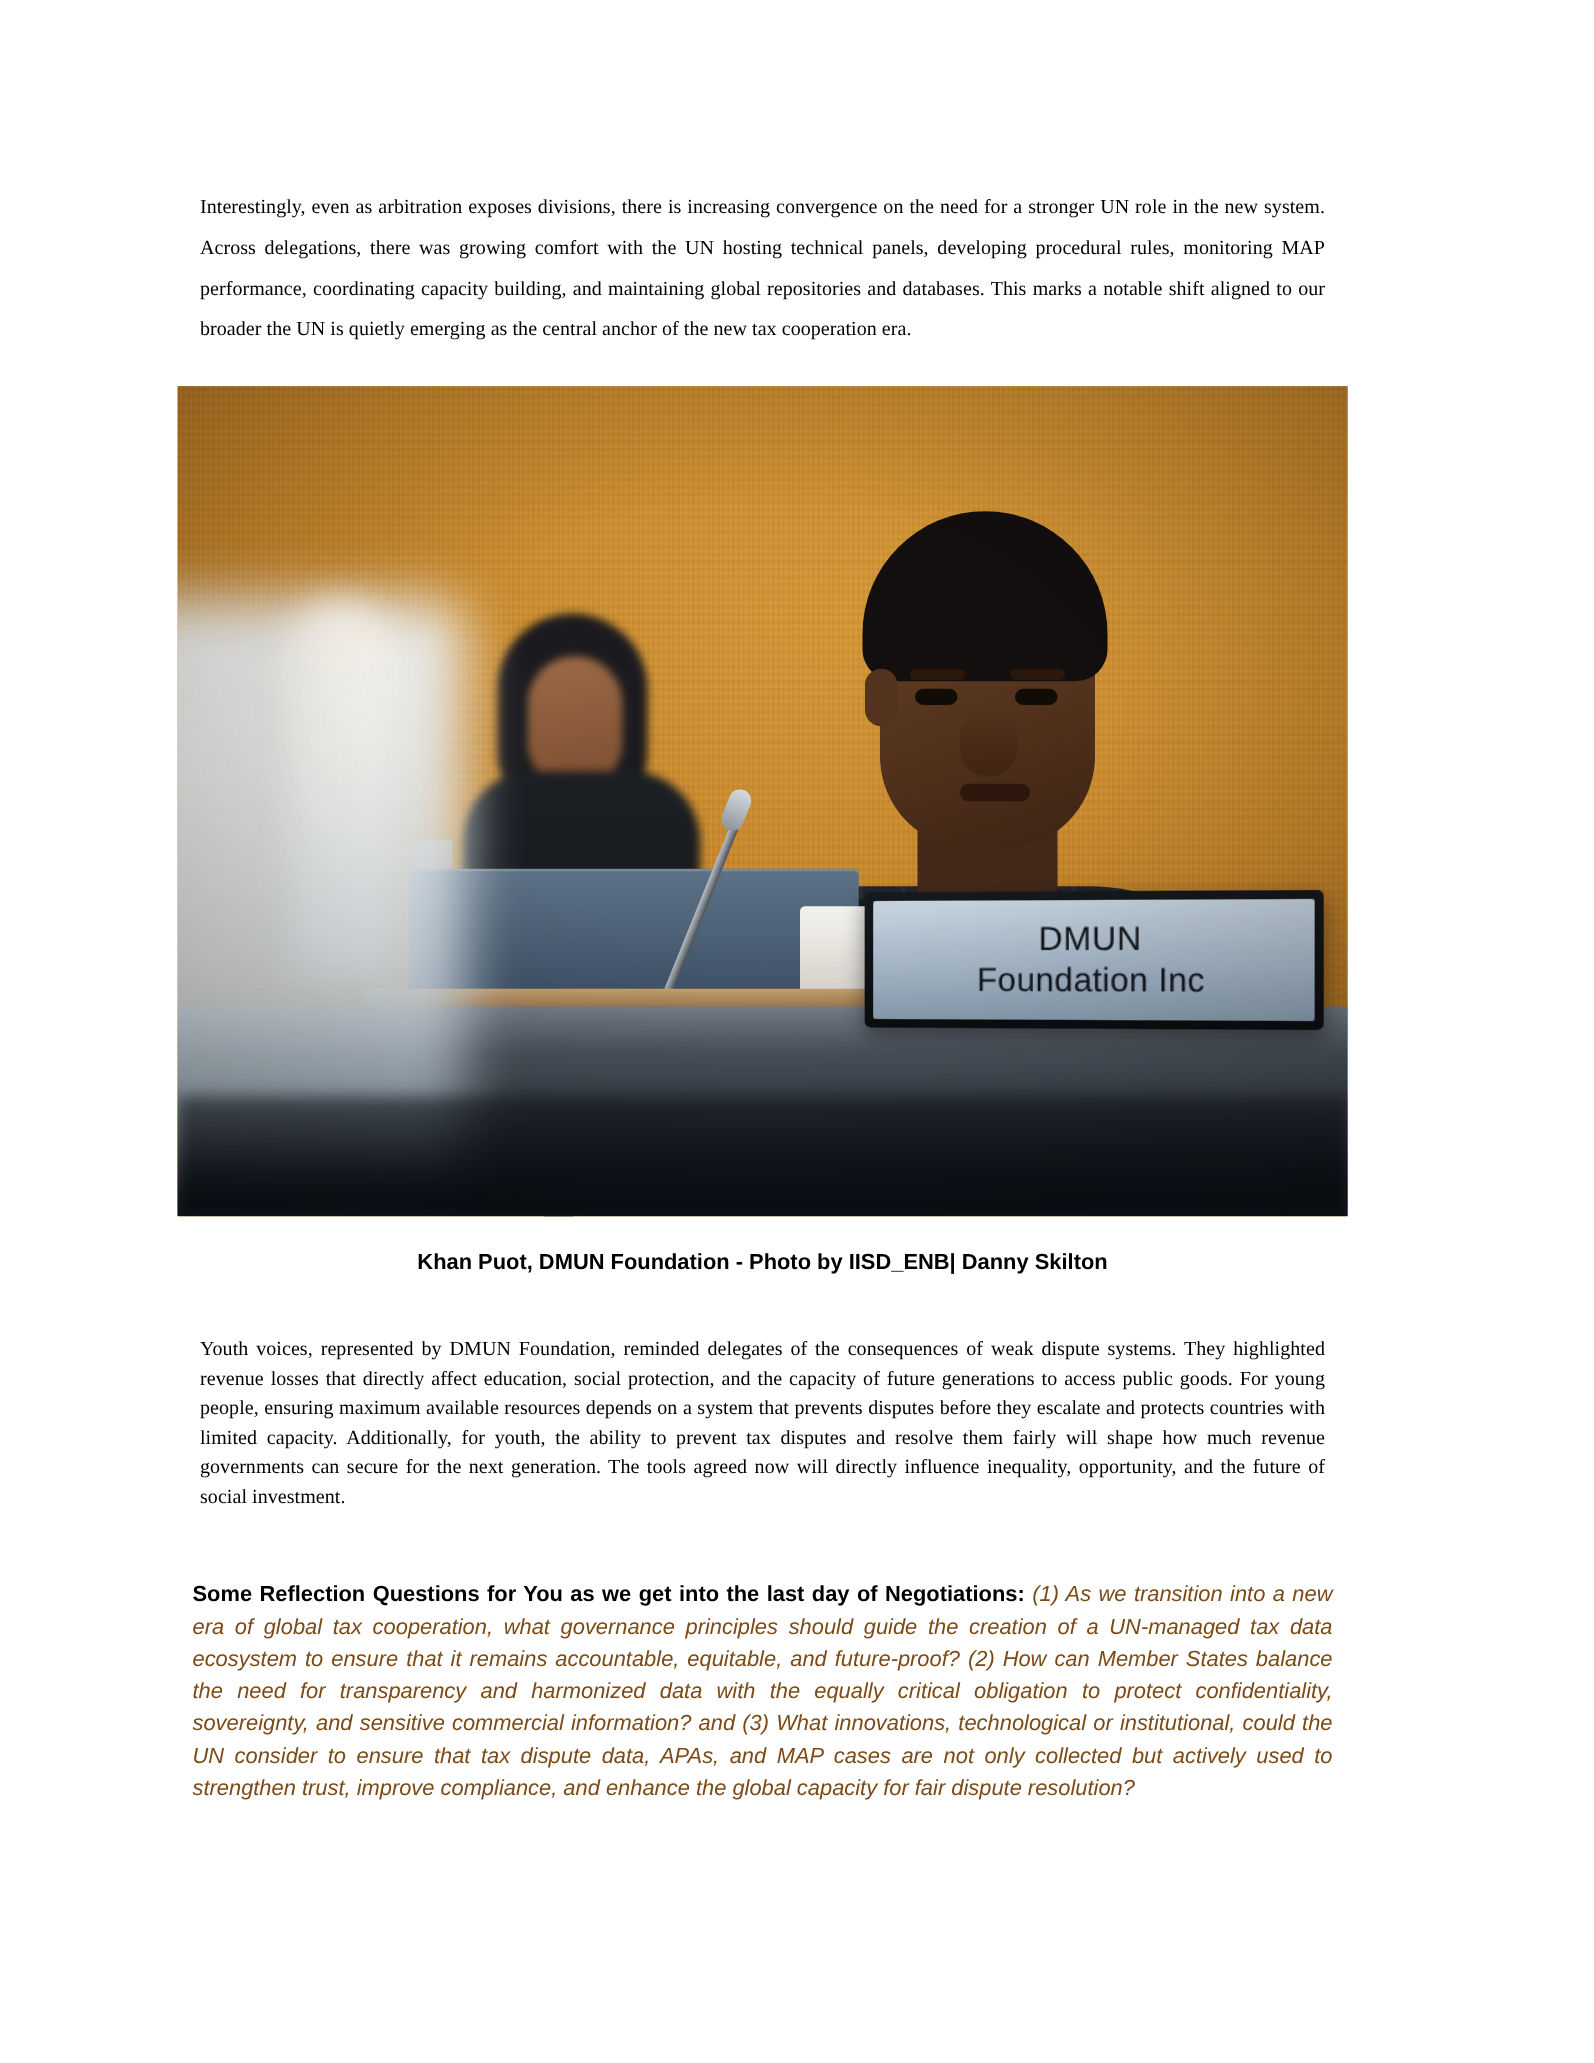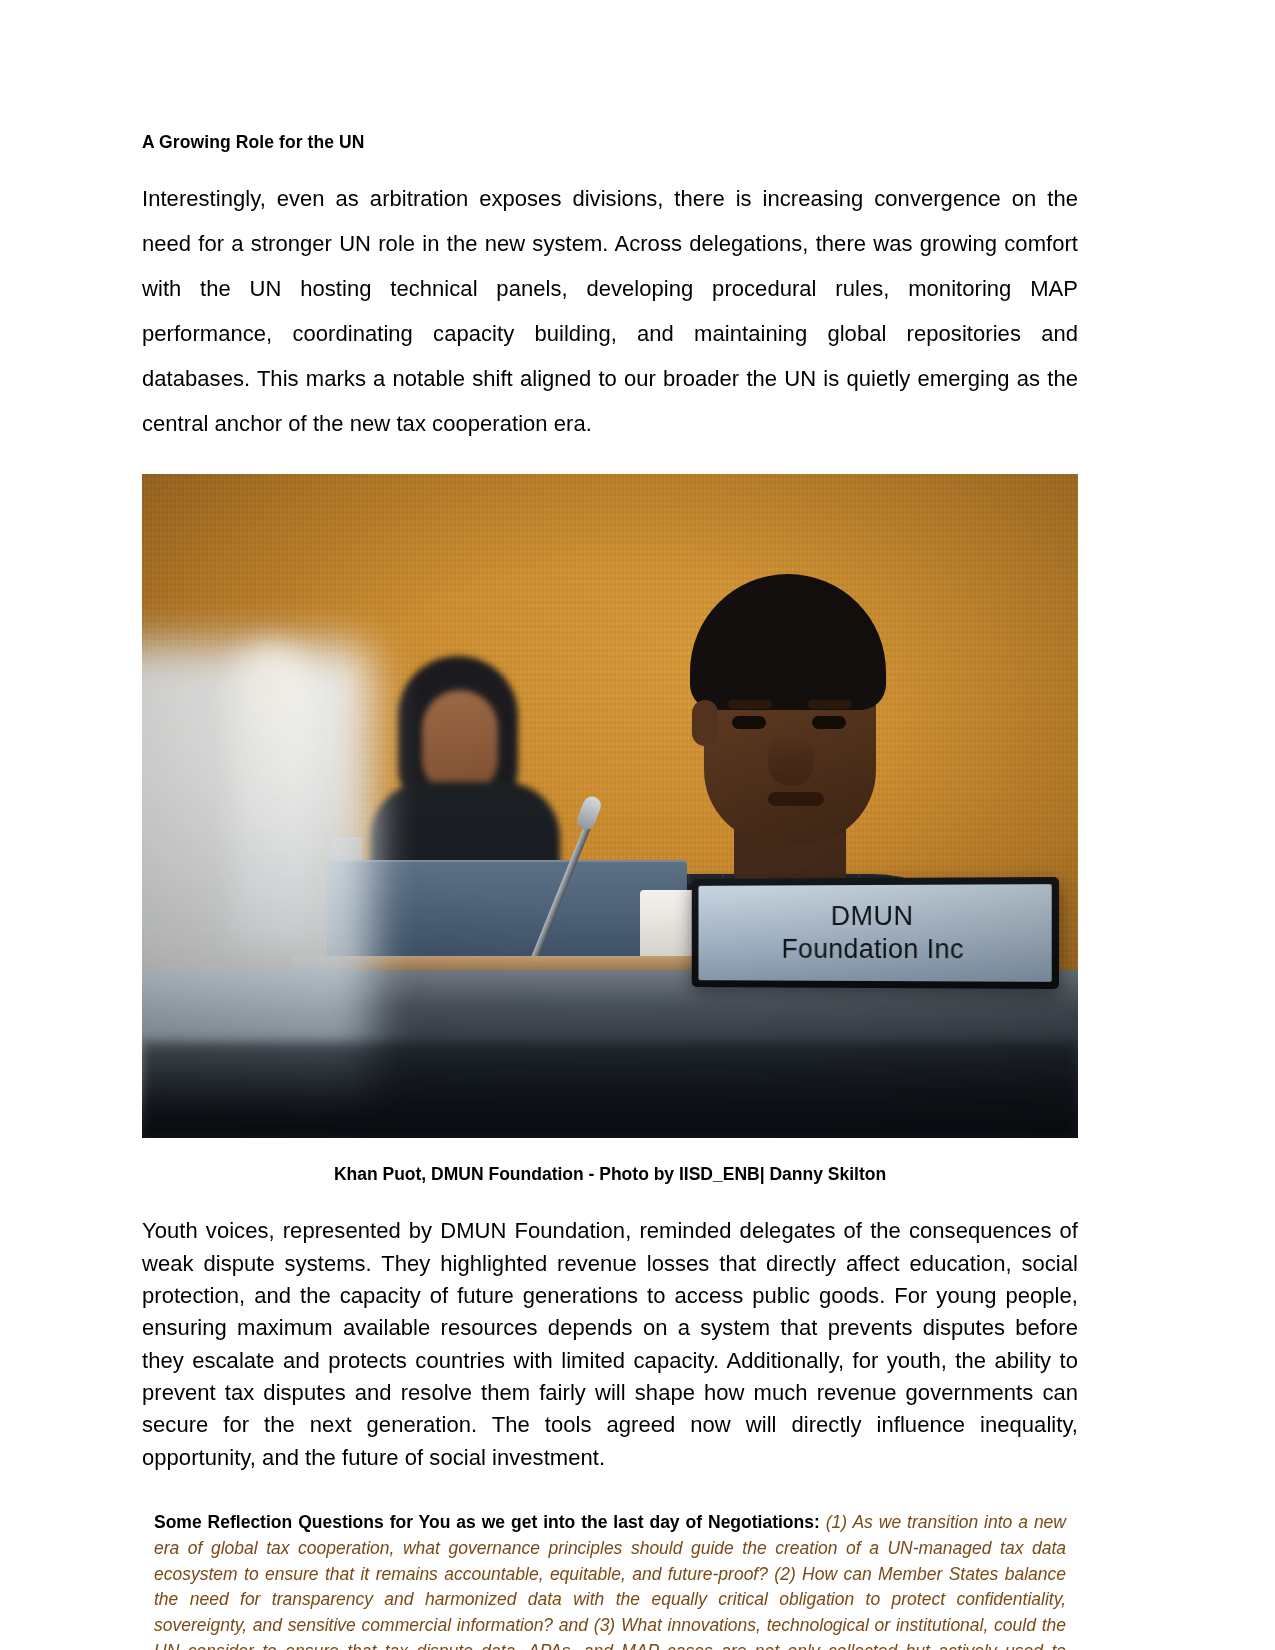--- a/index.html
+++ b/index.html
@@ -30,25 +30,26 @@
 
   
   .section-heading {
     font-size: 17.5px;
     font-weight: bold;
     line-height: 1.25;
     margin: 0 0 22px 0;
     letter-spacing: 0.1px;
   }
   .body-par {
-    font-size: 22px;
+    font-size: 16px;
     line-height: 1.0;
     text-align: justify;
-    margin: 0;
+    margin: 18px;
     letter-spacing: 0.05px;
+    font-family: Liberation Serif, serif;
   }
   .par-loose {
     line-height: 2.05;
   }
   .par-tight {
     line-height: 1.47;
   }
 
   
   .figure {
@@ -373,21 +374,20 @@
     font-style: italic;
     color: #7b4a16;
   }
 </style>
 </head>
 <body>
 
 <div class="page">
   <div class="content">
 
-    <h2 class="section-heading">A Growing Role for the UN</h2>
 
     <p class="body-par par-loose">Interestingly, even as arbitration exposes divisions, there is increasing convergence on the need for a stronger UN role in the new system. Across delegations, there was growing comfort with the UN hosting technical panels, developing procedural rules, monitoring MAP performance, coordinating capacity building, and maintaining global repositories and databases. This marks a notable shift aligned to our broader the UN is quietly emerging as the central anchor of the new tax cooperation era.</p>
 
     <figure class="figure">
       <div class="photo">
         <div class="wall"></div>
         <div class="wall-texture"></div>
 
         <div class="bg-person">
           <div class="hair"></div>

